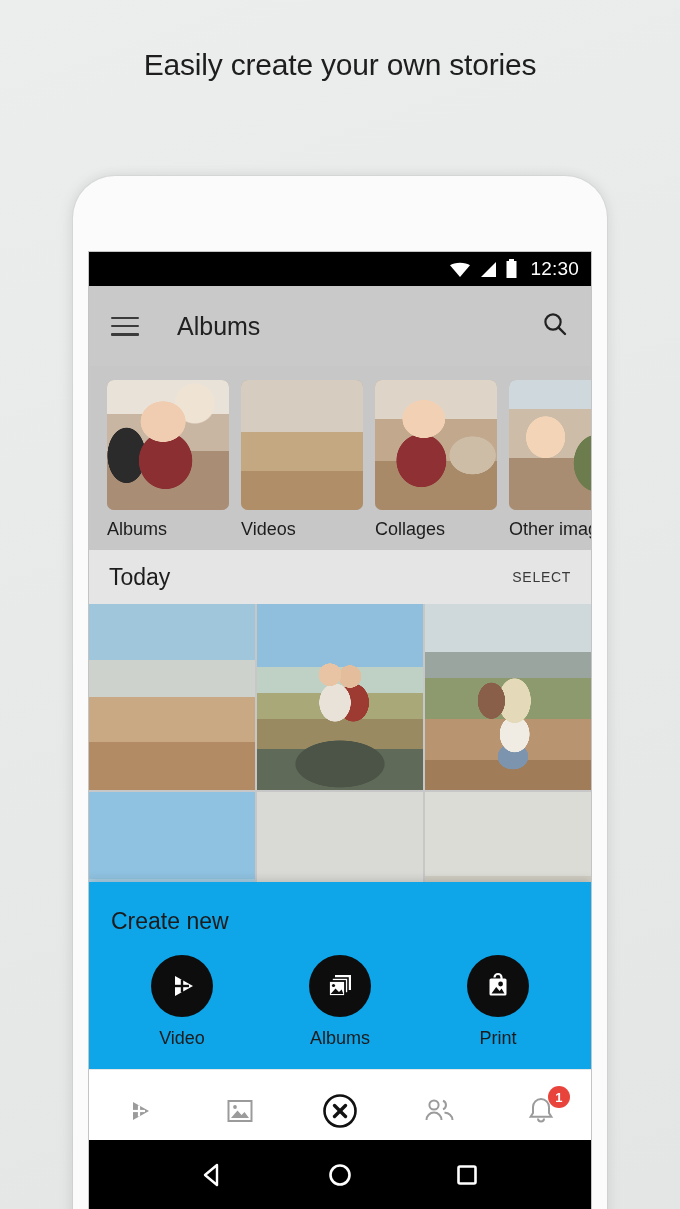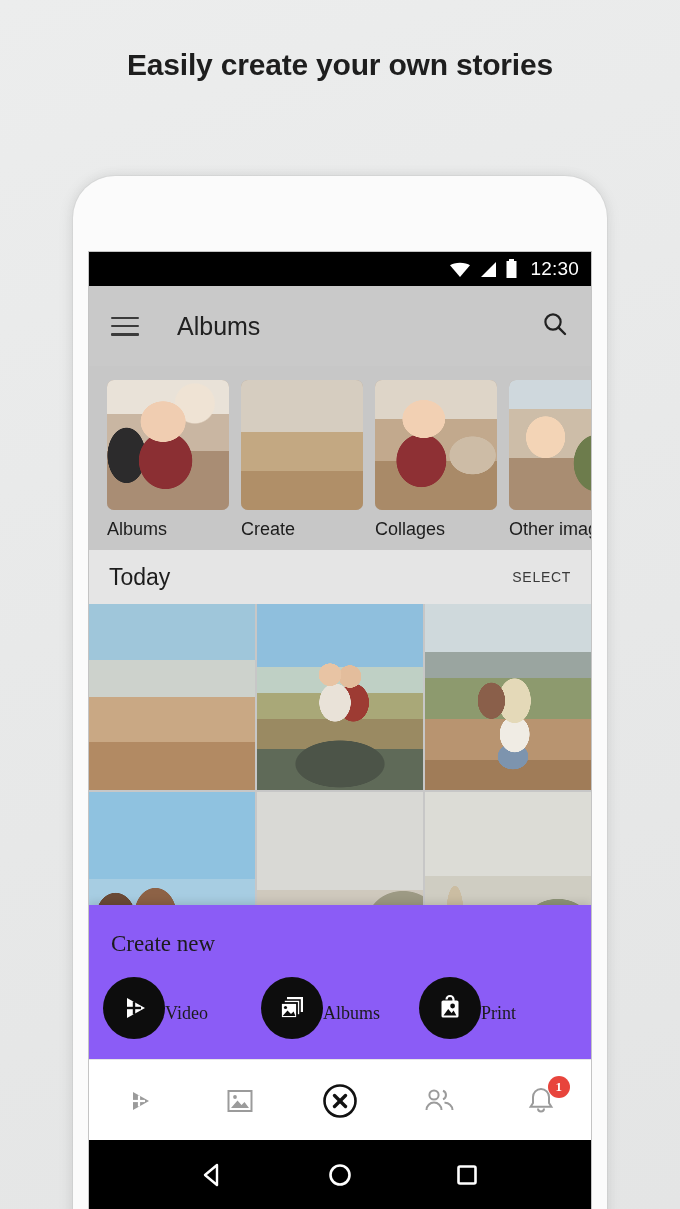--- a/index.html
+++ b/index.html
@@ -17,21 +17,21 @@
   }
 
   
   #headline {
     position: absolute;
     top: 48px;
     left: 0;
     width: 680px;
     text-align: center;
     font-size: 30px;
-    font-weight: 700;
+    font-weight: 400;
     color: #1e1e1e;
     letter-spacing: -0.2px;
   }
 
   
   #phone-frame {
     position: absolute;
     left: 73px;
     top: 176px;
     width: 534px;
@@ -150,38 +150,37 @@
     overflow: hidden;
     background: #c8bcae;
     cursor: pointer;
   }
   .grid-cell.row2 { height: 140px; }
 
   
   #bottom-sheet {
     position: absolute;
     left: 0; right: 0;
-    bottom: 64px;
-    background: #8b5cf6;
+    bottom: 54px;
+    background: #0ea5e9;
     box-shadow: 0 -2px 9px rgba(0,0,0,0.14);
-    font-family: Liberation Serif, serif;
   }
   #sheet-title {
     font-size: 23px;
     color: #1b1b1b;
     padding: 26px 22px 4px 22px;
   }
   #create-actions {
     display: flex;
     padding: 16px 14px 20px 14px;
   }
   .create-action {
     flex: 1;
     display: flex;
-    flex-direction: row;
+    flex-direction: column;
     align-items: center;
     cursor: pointer;
   }
   .action-circle {
     width: 62px; height: 62px;
     border-radius: 50%;
     background: #0d0d0d;
     display: flex;
     align-items: center;
     justify-content: center;
@@ -304,21 +303,21 @@
     <div class="category-item">
       <div class="category-thumb">
         <div class="ph" style="background:
              linear-gradient(180deg,#d6cdc0 0 40%, #c3a882 40% 70%, #b08f68 70% 100%);"></div>
         <div class="ph" style="background:
              radial-gradient(ellipse 34% 7% at 62% 16%, #d85a33 0 75%, transparent 77%),
              linear-gradient(180deg,transparent 0 30%, #ddd4c6 30% 62%, transparent 62%) 50%/52% 100% no-repeat,
              radial-gradient(circle 9% at 45% 72%, #3b3229 0 80%, transparent 82%),
              radial-gradient(circle 9% at 78% 72%, #3b3229 0 80%, transparent 82%);"></div>
       </div>
-      <div class="category-label">Create</div>
+      <div class="category-label">Videos</div>
     </div>
 
     <div class="category-item">
       <div class="category-thumb">
         <div class="ph" style="background:
              linear-gradient(180deg,#ded5c8 0 30%, #c2a98d 30% 62%, #a98a68 62% 100%);"></div>
         <div class="ph" style="background:
              radial-gradient(ellipse 24% 20% at 40% 30%, #f2d0b3 0 72%, transparent 74%),
              radial-gradient(ellipse 28% 28% at 38% 62%, #8e3034 0 72%, transparent 74%),
              radial-gradient(ellipse 16% 12% at 40% 26%, #2a2220 0 68%, transparent 70%),

